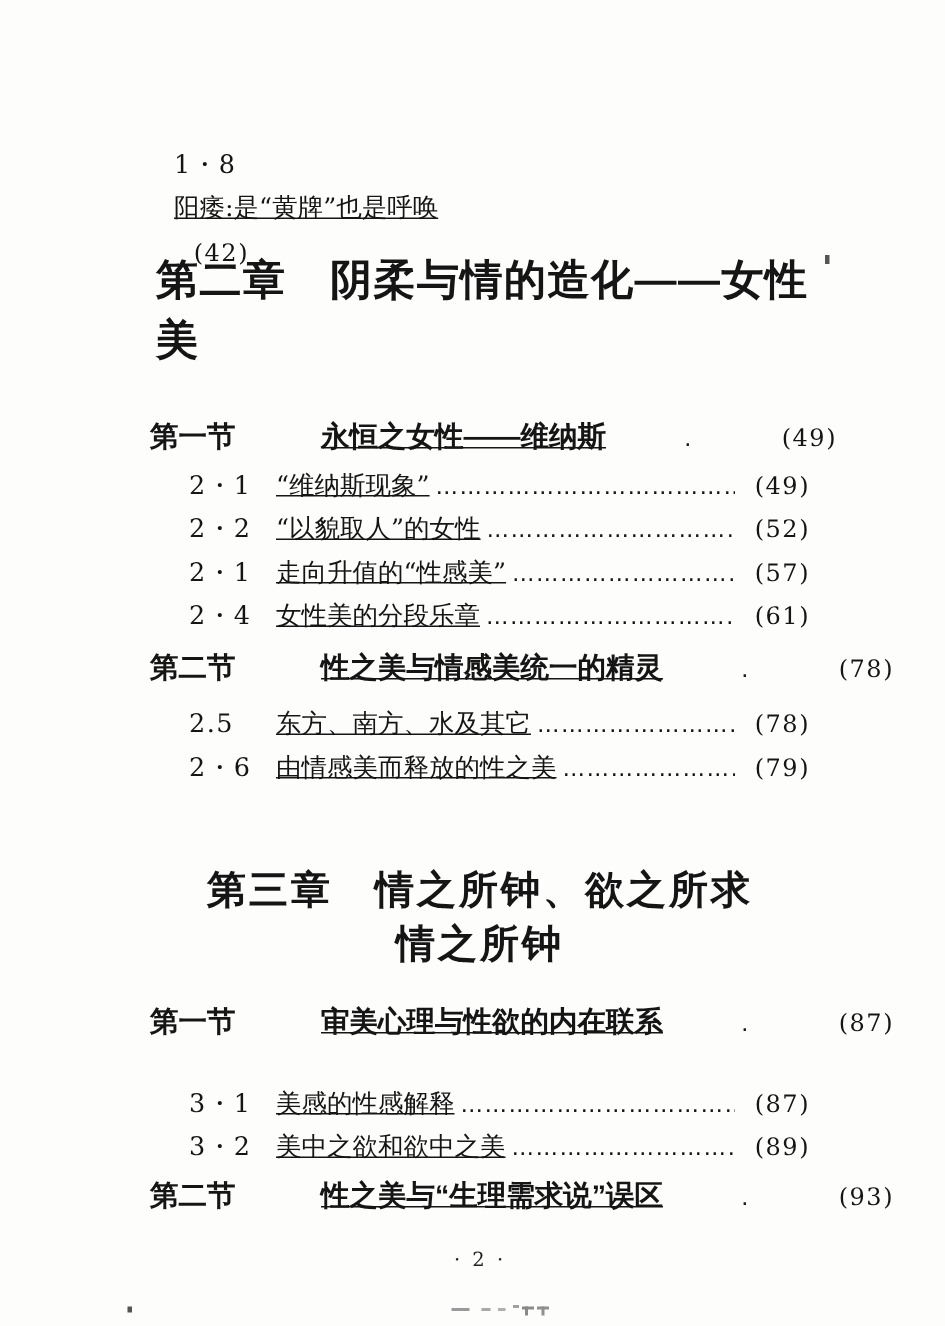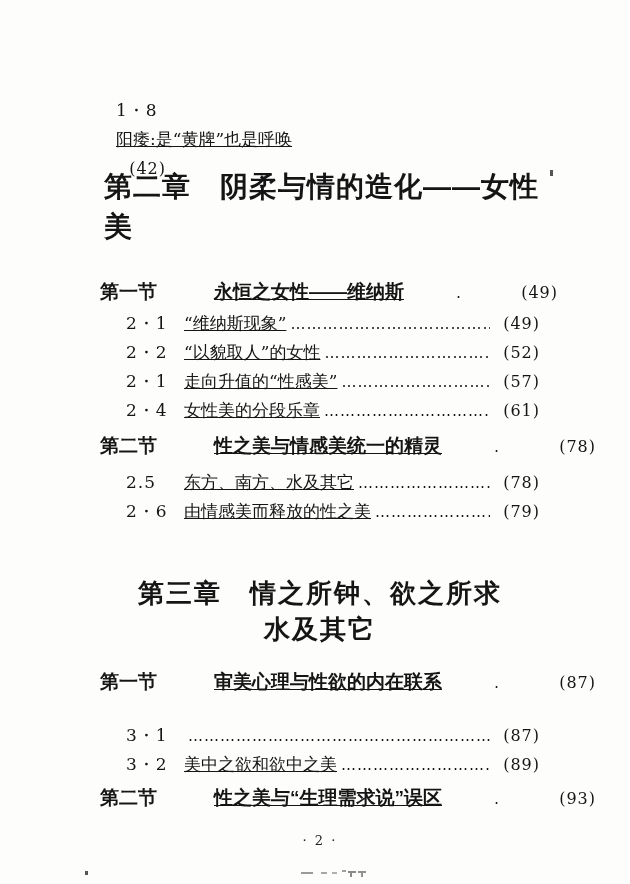--- a/index.html
+++ b/index.html
@@ -144,32 +144,33 @@
 
     <div class="row item">
       <span class="num">2・6</span>
       <span class="title">由情感美而释放的性之美</span>
       <span class="leader"><span>……………………………………………………………………………………</span></span>
       <span class="pagenum">(79)</span>
     </div>
 
     <h2 class="chapter centered">
       <span class="chline">第三章　情之所钟、欲之所求</span>
-      <span class="chline">水及其它</span>
+      <span class="chline">情之所钟</span>
     </h2>
 
     <div class="row section" style="margin-top:20px">
       <span class="num">第一节</span>
       <span class="title">审美心理与性欲的内在联系</span>
       <span class="leader"><span>……………………………………………………………………………………</span></span>
       <span class="pagenum">(87)</span>
     </div>
 
     <div class="row item" style="margin-top:25px">
       <span class="num">3・1</span>
+      <span class="title">美感的性感解释</span>
       <span class="leader"><span>……………………………………………………………………………………</span></span>
       <span class="pagenum">(87)</span>
     </div>
 
     <div class="row item">
       <span class="num">3・2</span>
       <span class="title">美中之欲和欲中之美</span>
       <span class="leader"><span>……………………………………………………………………………………</span></span>
       <span class="pagenum">(89)</span>
     </div>

